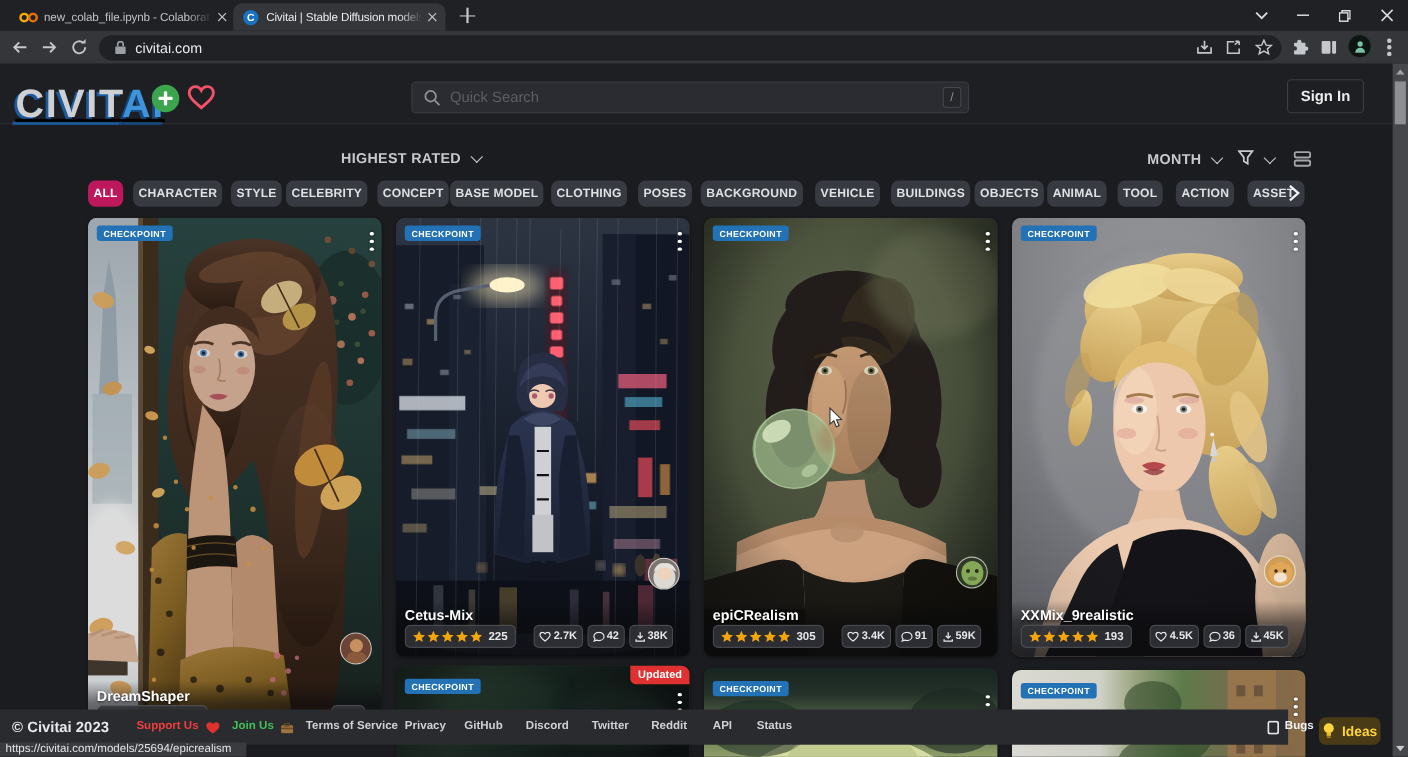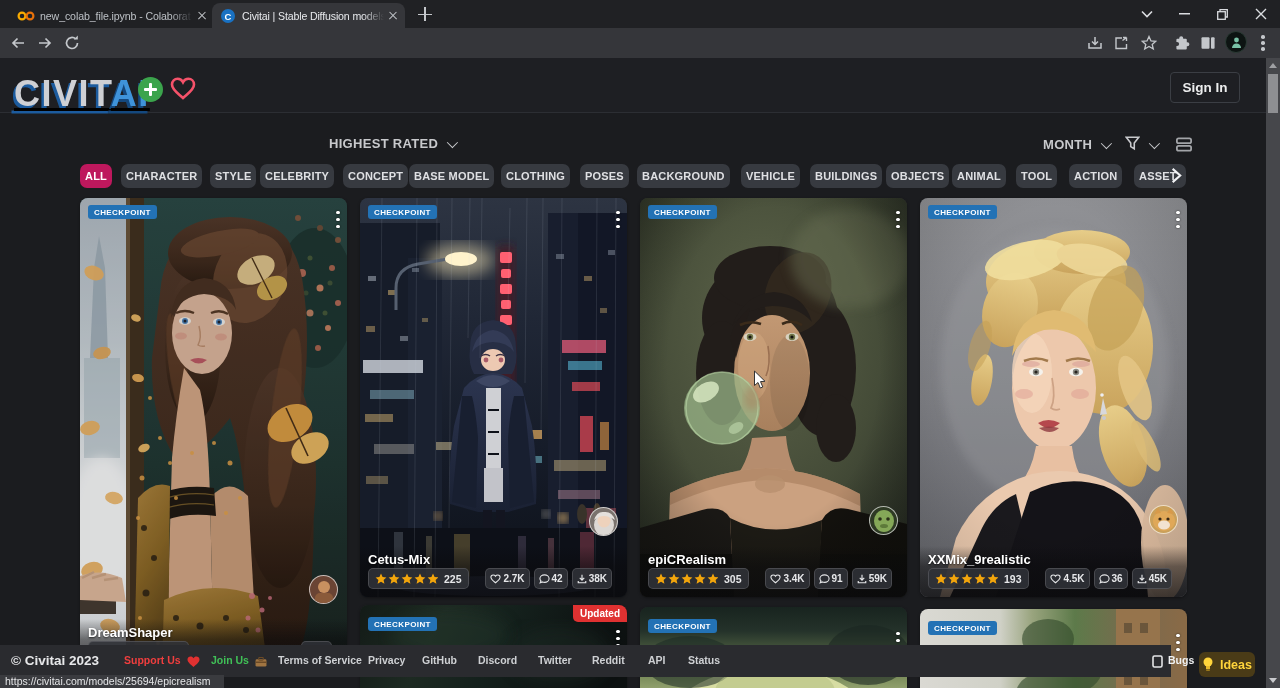--- a/index.html
+++ b/index.html
@@ -38,21 +38,21 @@
   #searchbar { left:374px; top:16px; width:507px; height:29px; background:#2a2c31; border:1px solid #3a3d42; border-radius:4px; display:flex; align-items:center; }
   #searchbar .ph { color:#5c5f66; font-size:13.5px; margin-left:8px; flex:1; }
   #slash { width:17px; height:19px; border:1px solid #45484e; border-radius:3px; background:#25262a; color:#909296; font-size:11px; display:flex; align-items:center; justify-content:center; margin-right:6px; }
   #signin { left:1170px; top:14px; width:70px; height:31px; border:1px solid #3b3e44; border-radius:4px; background:#1e1f23; color:#eceded; font-size:13.5px; font-weight:bold; display:flex; align-items:center; justify-content:center; }
 
   
   #segctl { left:84px; top:73px; height:25px; background:#202125; border-radius:4px; display:flex; align-items:center; color:#8f9296; font-size:13px; }
   .seg { padding:0 7px; }
   .seg.active { background:#383b41; border-radius:4px; color:#fff; font-weight:bold; margin:1px; padding:3px 7px; letter-spacing:-0.2px; }
   .segdiv { width:1px; height:14px; background:#3a3d43; margin:0 1px; }
-  #hr { left:313px; top:78px; color:#c8c9cc; font-size:13px; font-weight:bold; letter-spacing:0.3px;padding-left:16px; }
+  #hr { left:294px; top:78px; color:#c8c9cc; font-size:13px; font-weight:bold; letter-spacing:0.3px;padding-left:16px; }
   .chev { display:inline-block; width:8px; height:8px; border-right:1.7px solid #c8c9cc; border-bottom:1.7px solid #c8c9cc; transform:rotate(45deg) translateY(-2px); margin-left:9px; }
   #monthctl { left:1043px; top:78px; color:#c8c9cc; font-size:13px; font-weight:bold; letter-spacing:0.3px; }
 
   
   .chip { position:absolute; top:106px; height:24px; background:#373a40; border-radius:7px; color:#dfe0e3; font-size:11px; font-weight:bold; display:flex; align-items:center; padding:0 5px; letter-spacing:0.2px; }
   .chip.blue { background:#be185d; color:#fff; }
 
   
   .card { position:absolute; width:267px; border-radius:8px; overflow:hidden; background:#26272b; box-shadow:0 1px 3px rgba(0,0,0,.4); }
   .card svg.img { position:absolute; left:0; top:0; }
@@ -128,20 +128,27 @@
     <svg class="abs" style="left:9px;top:6px" width="18" height="18" viewBox="0 0 18 18">
       <path d="M15 9 H4 M8.5 4.5 L4 9 L8.5 13.5" fill="none" stroke="#c4c7cb" stroke-width="1.7"></path>
     </svg>
     <svg class="abs" style="left:36px;top:6px" width="18" height="18" viewBox="0 0 18 18">
       <path d="M3 9 H14 M9.5 4.5 L14 9 L9.5 13.5" fill="none" stroke="#c4c7cb" stroke-width="1.7"></path>
     </svg>
     <svg class="abs" style="left:63px;top:6px" width="18" height="18" viewBox="0 0 18 18">
       <path d="M14.5 9 a5.5 5.5 0 1 1 -1.8 -4.1" fill="none" stroke="#c4c7cb" stroke-width="1.7"></path>
       <path d="M14.8 1.5 L14.8 5.5 L10.8 5.5 Z" fill="#c4c7cb"></path>
     </svg>
+    <div id="urlpill">
+      <svg width="11" height="13" viewBox="0 0 11 13" style="margin-left:14px">
+        <rect x="0.8" y="5.2" width="9.4" height="7" rx="1" fill="#9aa0a6"></rect>
+        <path d="M3 5 V3.4 a2.5 2.5 0 0 1 5 0 V5" fill="none" stroke="#9aa0a6" stroke-width="1.5"></path>
+      </svg>
+      <span id="urltext">civitai.com</span>
+    </div>
     <svg class="abs" style="left:1087px;top:7px" width="16" height="16" viewBox="0 0 16 16">
       <path d="M8 2 V9 M5 6.5 L8 9.5 L11 6.5" fill="none" stroke="#c4c7cb" stroke-width="1.5"></path>
       <path d="M2 8 V13 H14 V8" fill="none" stroke="#c4c7cb" stroke-width="1.5"></path>
     </svg>
     <svg class="abs" style="left:1113px;top:7px" width="16" height="16" viewBox="0 0 16 16">
       <path d="M9.5 5.5 L13.5 2.5 M13.5 2.5 L13.5 6 M13.5 2.5 L10 2.5" fill="none" stroke="#c4c7cb" stroke-width="1.4"></path>
       <path d="M9 3 H3 V13.5 H13.5 V9" fill="none" stroke="#c4c7cb" stroke-width="1.4"></path>
     </svg>
     <svg class="abs" style="left:1141px;top:7px" width="16" height="16" viewBox="0 0 16 16">
       <path d="M8 1.5 L10 6 L14.8 6.3 L11.2 9.4 L12.3 14 L8 11.5 L3.7 14 L4.8 9.4 L1.2 6.3 L6 6Z" fill="none" stroke="#c4c7cb" stroke-width="1.3"></path>
@@ -165,20 +172,28 @@
     </div>
   </div>
 
   <div id="site" class="abs">
     <div id="siteheader" class="abs"></div>
     <div id="logo" class="abs"><span class="g">CIVIT</span><span class="b">AI</span></div>
     <div id="plusbtn" class="abs"></div>
     <svg class="abs" style="left:169px;top:18px" width="28" height="26" viewBox="0 0 28 26">
       <path d="M14 22 C10 18 3 14 3 8.5 C3 5 5.6 2.8 8.6 2.8 C11 2.8 13 4.3 14 6.2 C15 4.3 17 2.8 19.4 2.8 C22.4 2.8 25 5 25 8.5 C25 14 18 18 14 22 Z" fill="none" stroke="#f5526a" stroke-width="2.6"></path>
     </svg>
+    <div id="searchbar" class="abs">
+      <svg width="16" height="16" viewBox="0 0 16 16" style="margin-left:10px">
+        <circle cx="6.5" cy="6.5" r="4.8" fill="none" stroke="#909296" stroke-width="1.6"></circle>
+        <path d="M10.2 10.2 L14.5 14.5" stroke="#909296" stroke-width="1.6"></path>
+      </svg>
+      <span class="ph">Quick Search</span>
+      <span id="slash">/</span>
+    </div>
     <div id="signin" class="abs">Sign In</div>
 
     <div id="hr" class="abs">HIGHEST RATED<span class="chev"></span></div>
     <div id="monthctl" class="abs">MONTH<span class="chev"></span>
       <svg width="15" height="15" viewBox="0 0 17 17" style="margin-left:12px;vertical-align:-2px">
         <path d="M1.5 1.5 H15.5 L10.5 8 V14.5 L6.5 12 V8 Z" fill="none" stroke="#c8c9cc" stroke-width="1.8"></path>
       </svg><span class="chev"></span>
       <svg width="16" height="15" viewBox="0 0 18 16" style="margin-left:15px;vertical-align:-3px">
         <rect x="1" y="1" width="16" height="5.5" rx="2" fill="none" stroke="#a2a4a8" stroke-width="2"></rect>
         <rect x="1" y="9.5" width="16" height="5.5" rx="2" fill="none" stroke="#a2a4a8" stroke-width="2"></rect>

